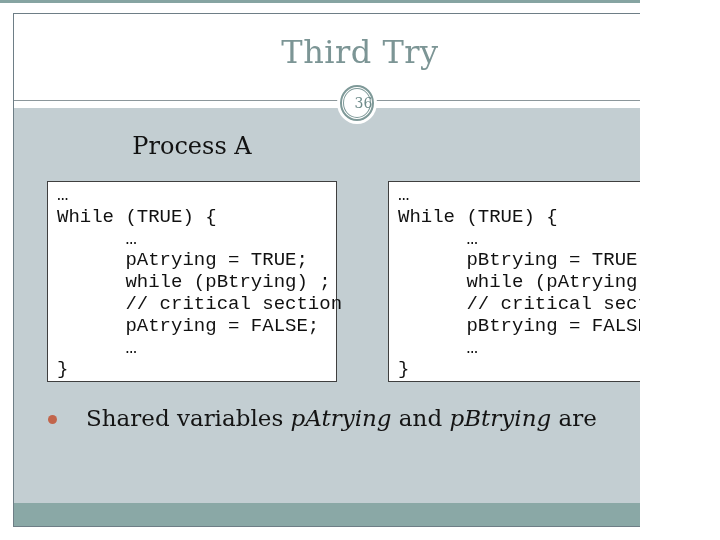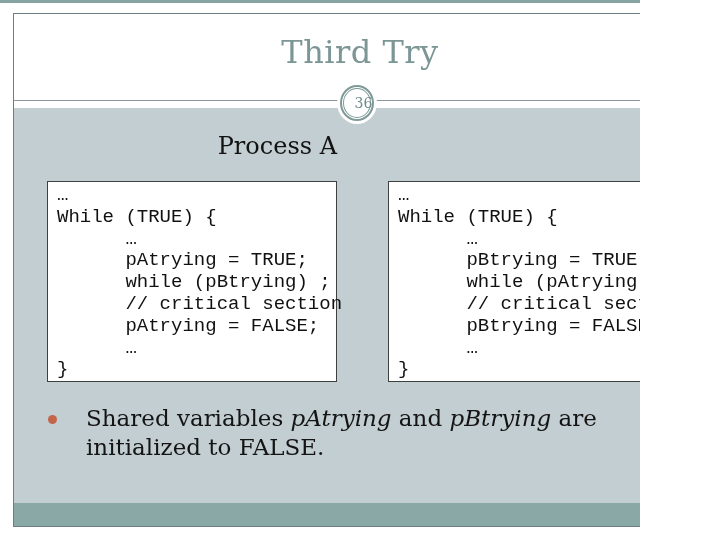--- a/index.html
+++ b/index.html
@@ -88,21 +88,21 @@
     align-items: center;
     justify-content: center;
     font-size: 14px;
     color: #6e8b8a;
     padding-left: 13px;
   }
 
   .proc-heading {
     position: absolute;
     top: 132px;
-    text-align: right;
+    text-align: center;
     font-size: 24px;
     color: #121212;
     z-index: 2;
   }
   .proc-heading.a { left: 47px; width: 290px; }
   .proc-heading.b { left: 388px; width: 282px; }
 
   .code-box {
     position: absolute;
     top: 181px;
@@ -186,16 +186,16 @@
       pBtrying = TRUE;
       while (pAtrying) ;
       // critical section
       pBtrying = FALSE;
       …
 }</pre>
   </div>
 
   <div class="bullet-row">
     <div class="bullet-dot"></div>
-    <div class="bullet-text"><span>Shared variables </span><span class="var">pAtrying</span><span> and </span><span class="var">pBtrying</span><span> are</span><br><span>initialized to FALSE.</span></div>
+    <div class="bullet-text"><span>Shared variables </span><span class="var">pAtrying</span><span> and </span><span class="var">pBtrying</span><span> are</span><br></div>
   </div>
 
 </div>
 
 </body></html>

